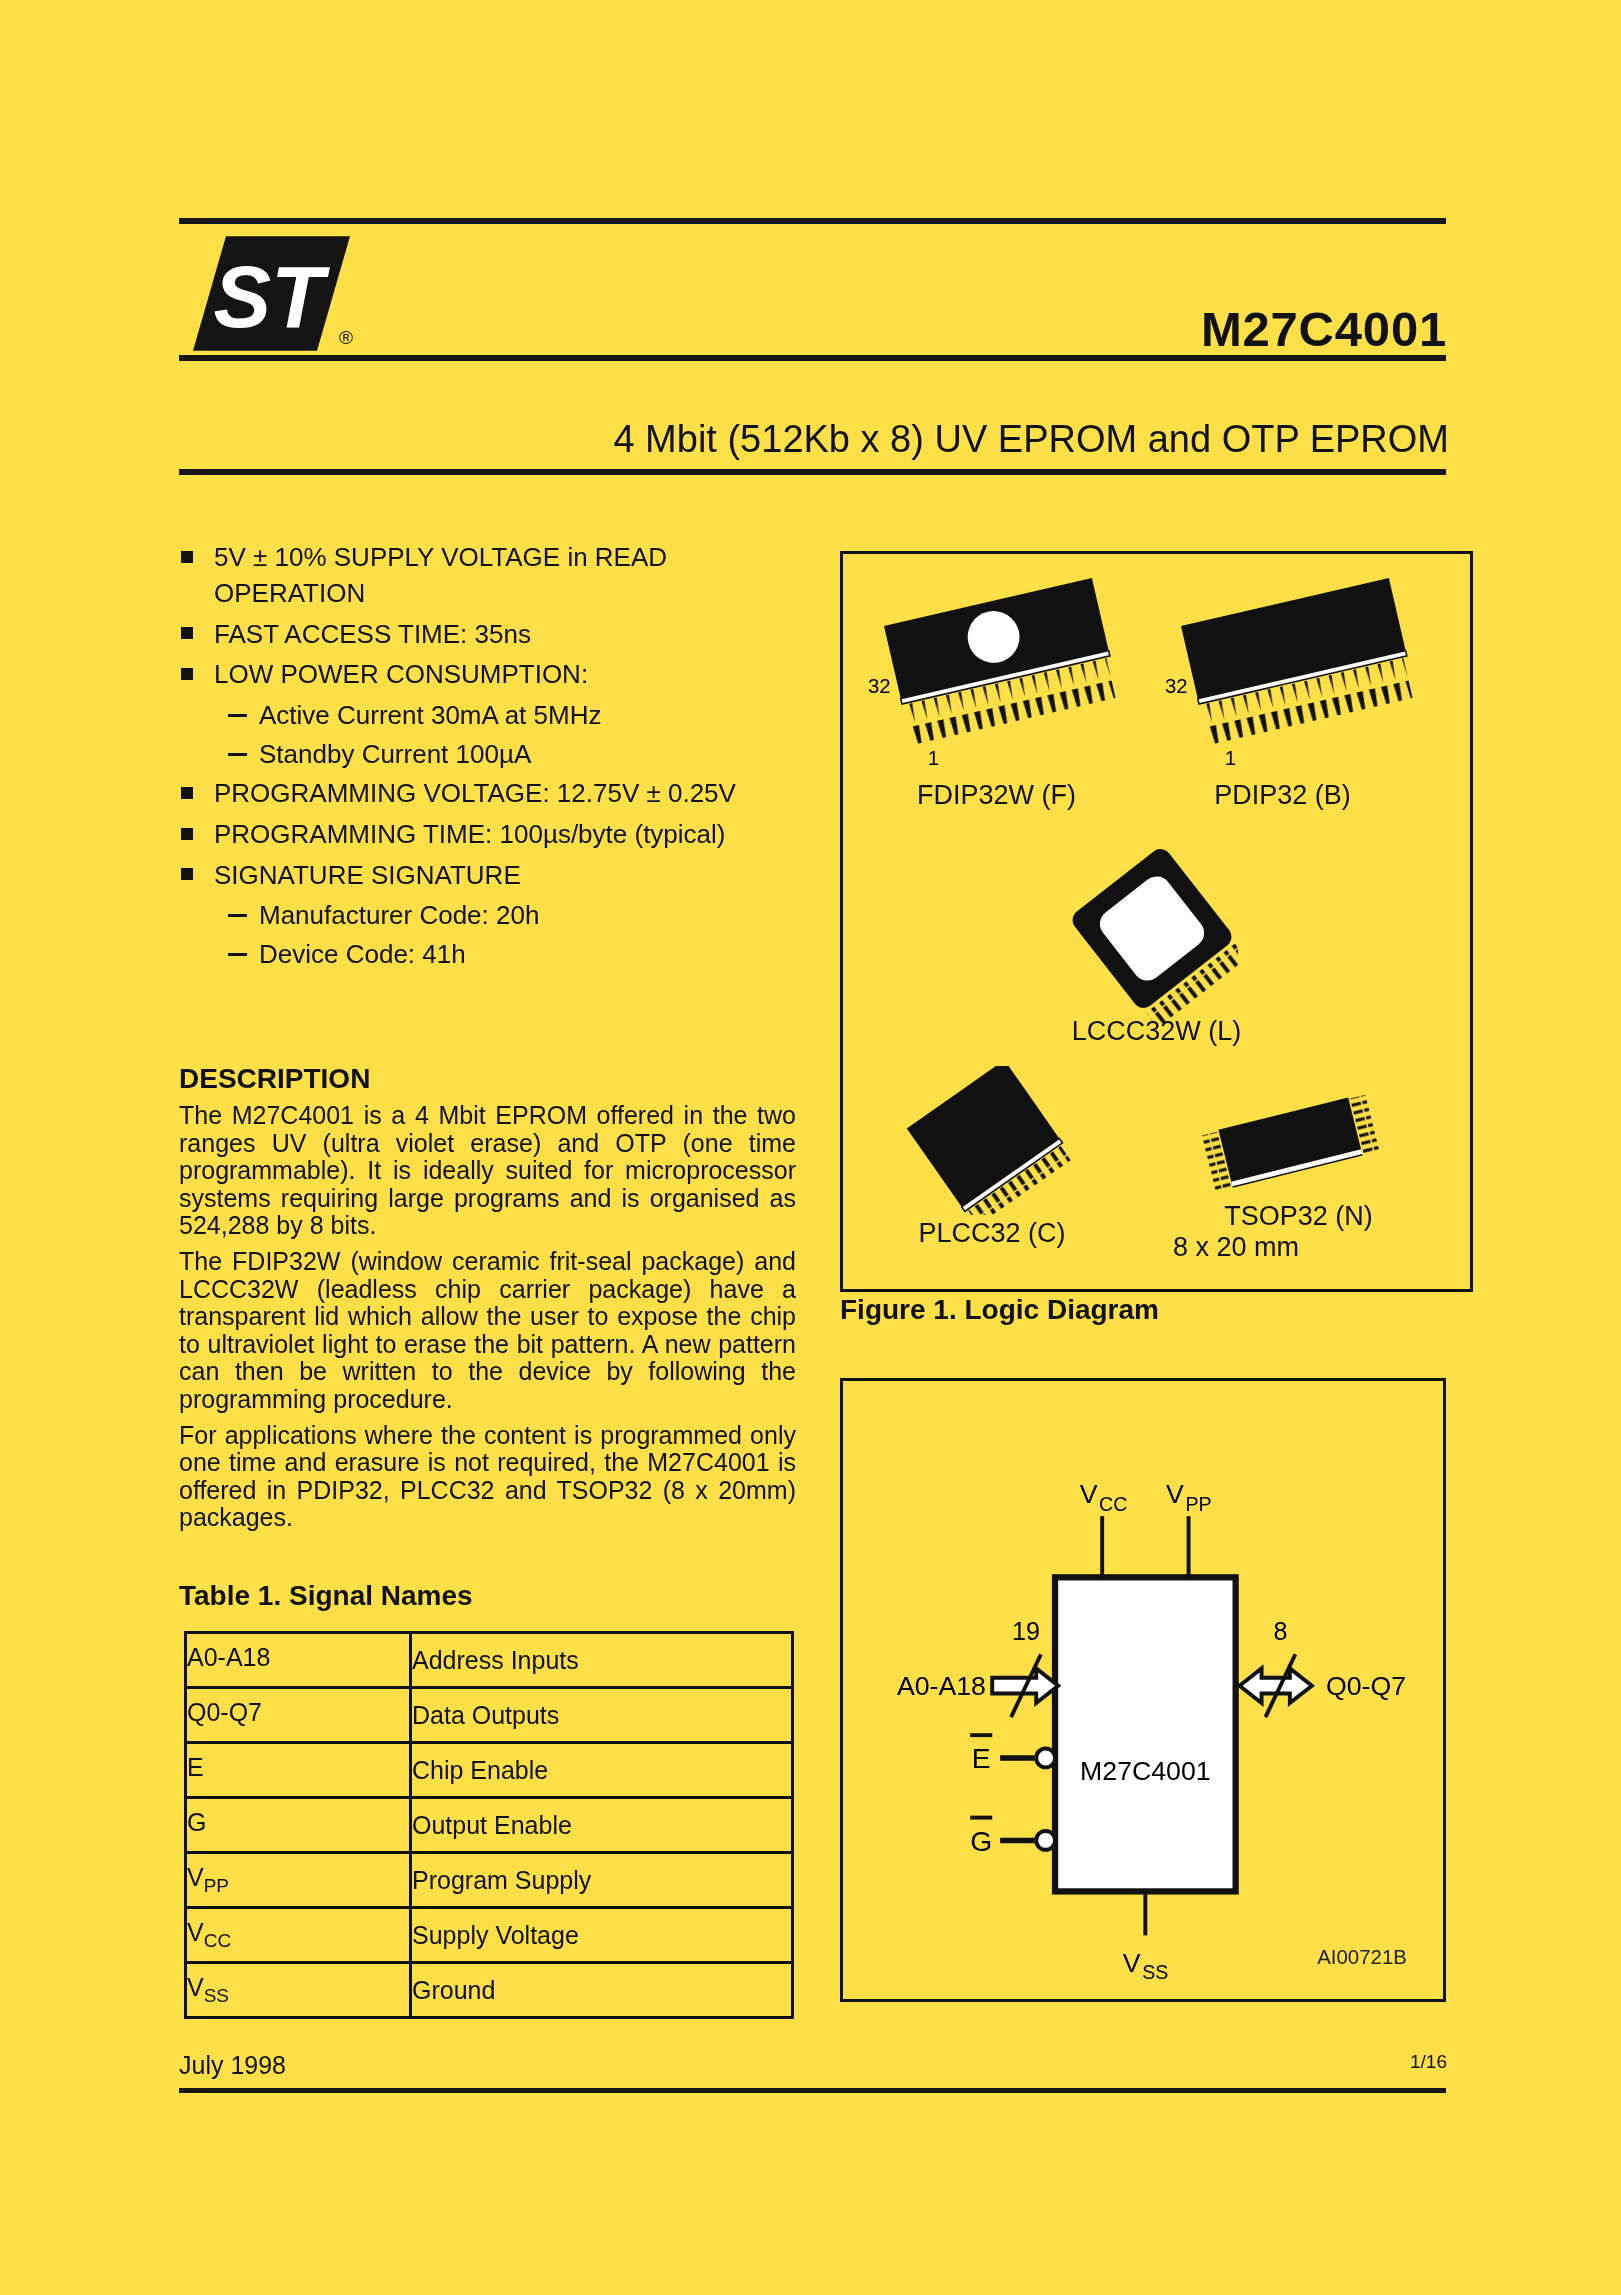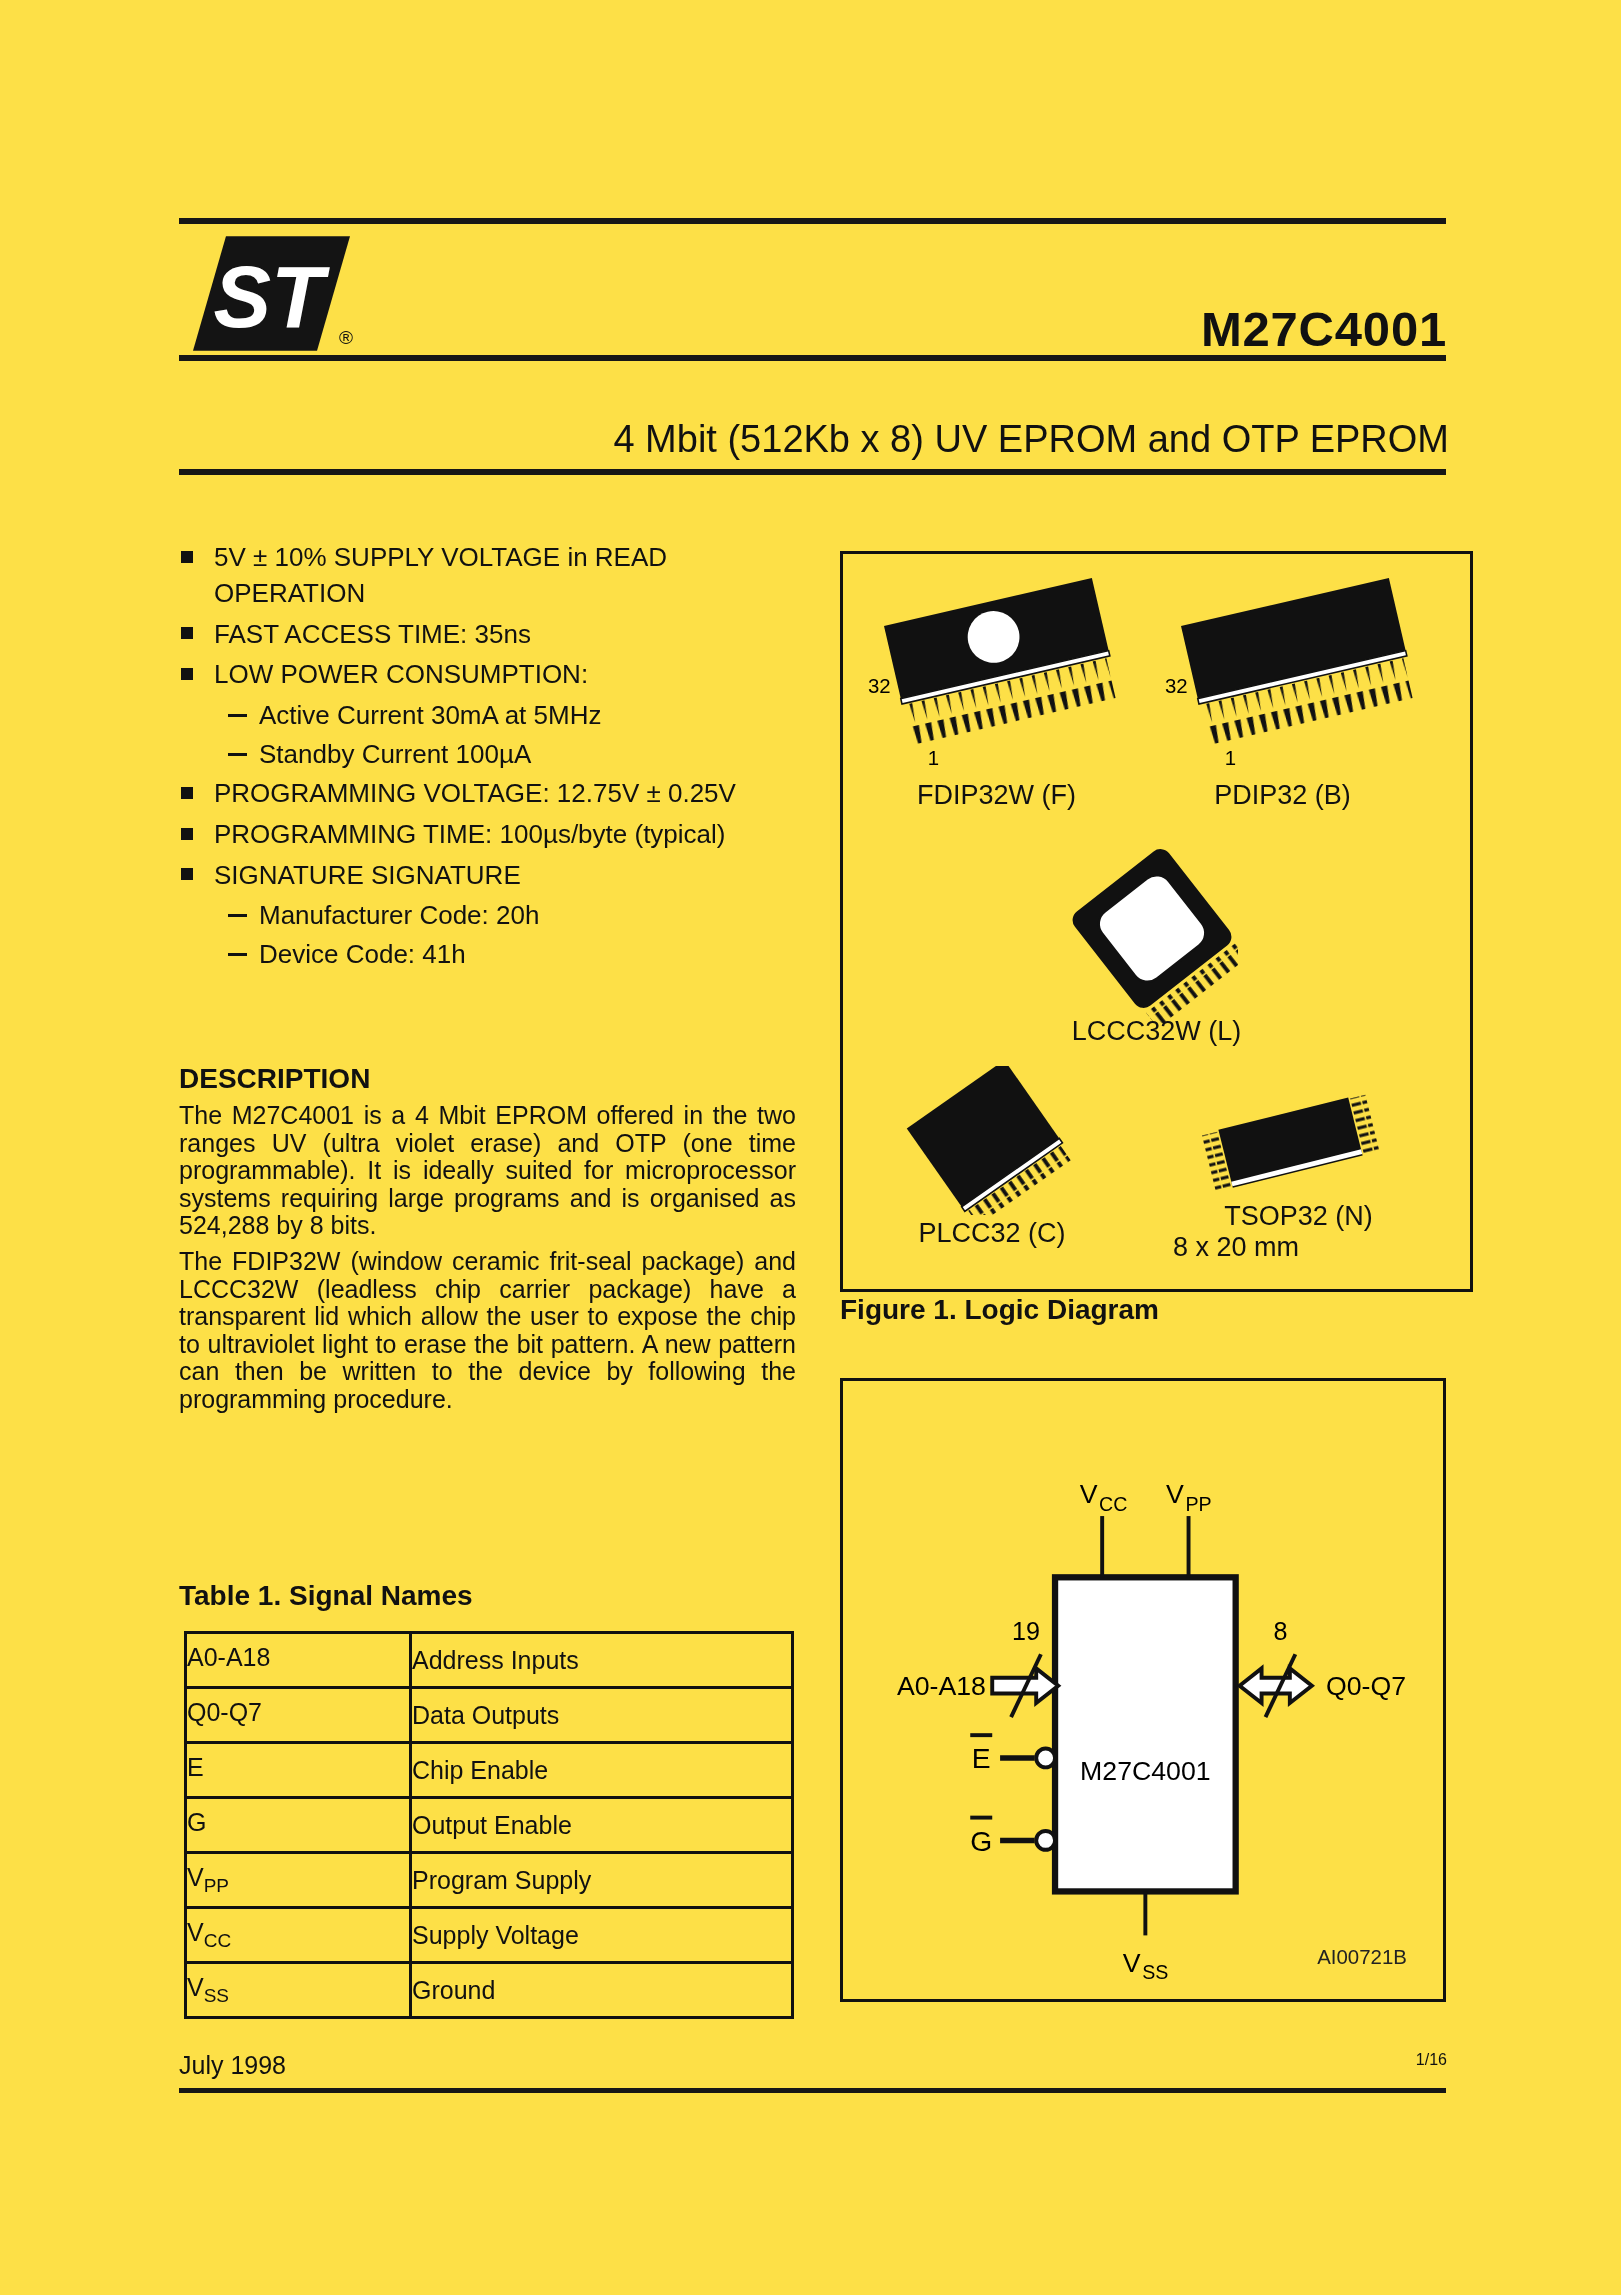--- a/index.html
+++ b/index.html
@@ -45,21 +45,21 @@
     border:3.1px solid #111;
     padding-left:27px;
   }
   .fig-box{
     position:absolute;left:840px;top:1378px;width:600px;height:618px;
     border:3.1px solid #111;
   }
   .pkg-label{position:absolute;font-size:27px;text-align:center;width:251px;}
   .pkg-label2{position:absolute;font-size:27px;text-align:left;width:251px;}
   .footer-date{position:absolute;left:179px;top:2051px;font-size:25px;}
-  .page-num{position:absolute;right:175px;top:2051px;font-size:16px;}
+  .page-num{position:absolute;right:175px;top:2051px;font-size:19px;}
   .footer-rule{position:absolute;left:179px;top:2088px;width:1267px;height:4.7px;background:#161616;}
   .logo-wrap{position:absolute;left:193px;top:236px;}
   .reg-mark{position:absolute;left:339px;top:327px;font-size:19px;}
   svg text{font-family:"Liberation Sans", sans-serif;}
 </style>
 </head>
 <body>
 
 <svg style="position:absolute;width:0;height:0" aria-hidden="true">
   <defs>
@@ -152,20 +152,21 @@
           <span class="dash-mark"></span>
         </span>
       <span>Device Code: 41h</span>
     </div>
   </div>
 
   <div class="section-heading" style="left:179px;top:1063px">DESCRIPTION</div>
   <div class="desc-block">
     <p>The M27C4001 is a 4 Mbit EPROM offered in the two ranges UV (ultra violet erase) and OTP (one time programmable). It is ideally suited for microprocessor systems requiring large programs and is organised as 524,288 by 8 bits.</p>
     <p>The FDIP32W (window ceramic frit-seal package) and LCCC32W (leadless chip carrier package) have a transparent lid which allow the user to expose the chip to ultraviolet light to erase the bit pattern. A new pattern can then be written to the device by following the programming procedure.</p>
+    <p>For applications where the content is programmed only one time and erasure is not required, the M27C4001 is offered in PDIP32, PLCC32 and TSOP32 (8 x 20mm) packages.</p>
   </div>
 
   <div class="section-heading" style="left:179px;top:1580px">Table 1. Signal Names</div>
   <table class="signal">
     <tbody>
       <tr>
         <td class="sigName"><span>A0-A18</span><sub></sub></td>
         <td class="sigDesc">Address Inputs</td>
       </tr>
       <tr>

